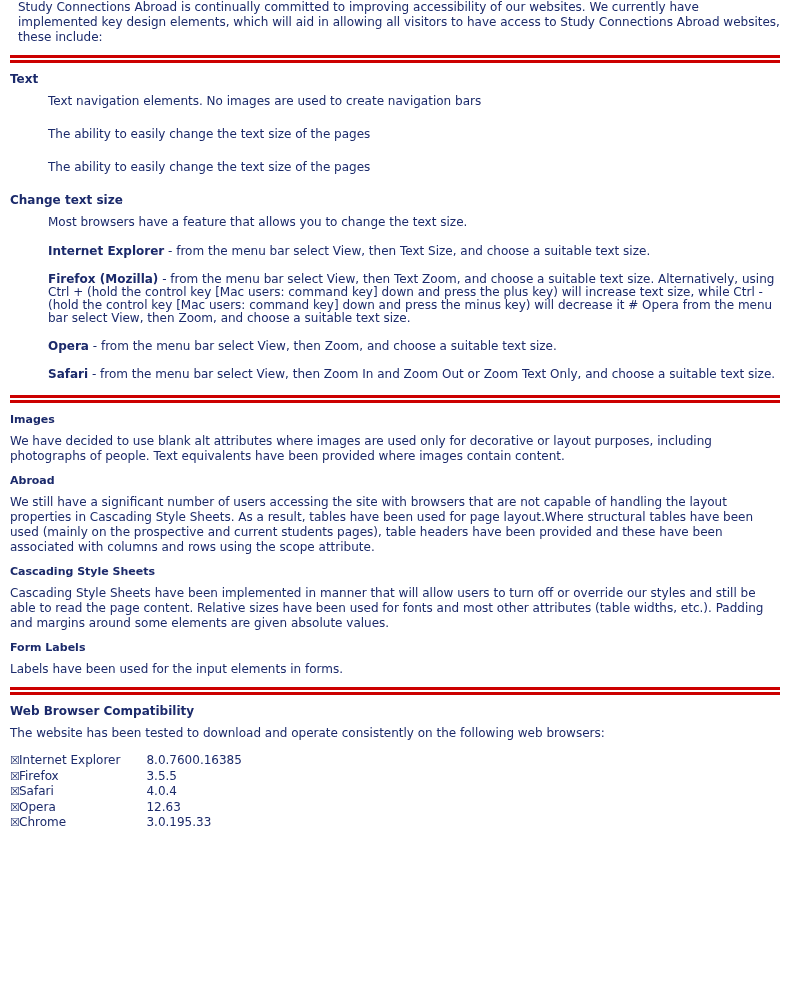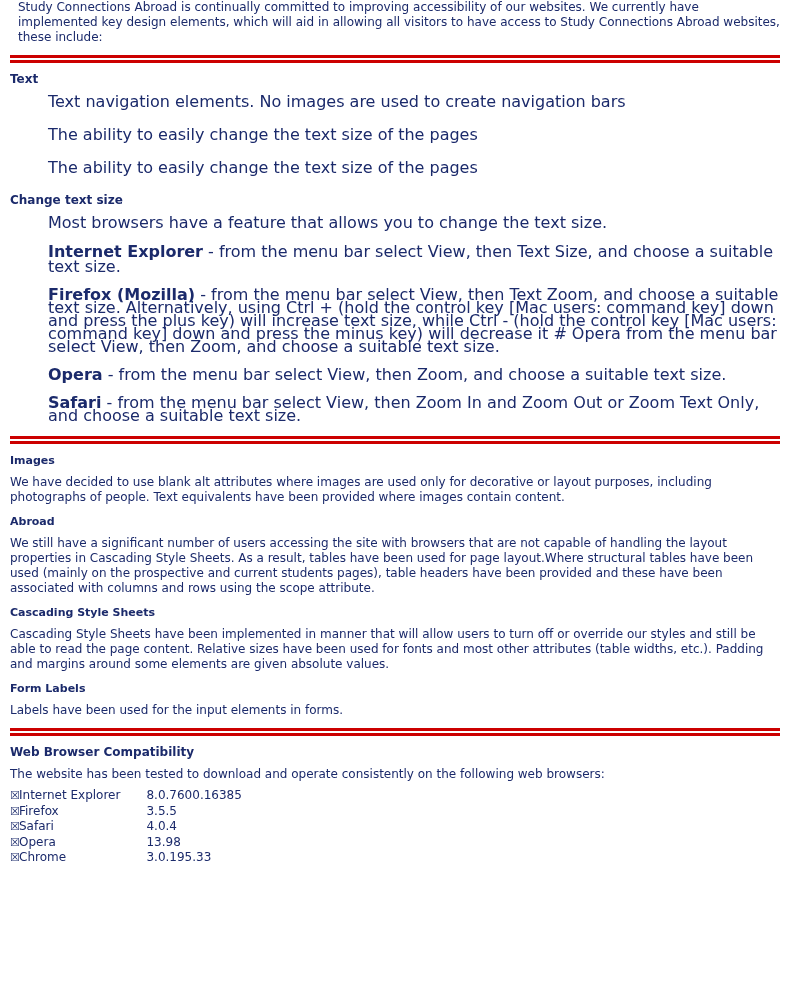--- a/index.html
+++ b/index.html
@@ -44,21 +44,21 @@
     margin: 0 0 10px 0;
     color: #1b2a6b;
   }
   p.intro-text {
     margin: 0 0 8px 8px;
   }
   .indent-block {
     margin-left: 38px;
   }
   .indent-block p {
-    font-size: 16px;
+    font-size: 12px;
     line-height: 15px;
     margin: 0 0 18px 0;
     color: #1b2a6b;
   }
   .indent-block p.tight {
     margin-bottom: 14px;
   }
   .indent-block p.multi {
     margin-bottom: 14px;
     line-height: 13px;
@@ -147,39 +147,39 @@
 
   <h2 class="section-title small">Cascading Style Sheets</h2>
   <p class="body-text">Cascading Style Sheets have been implemented in manner that will allow users to turn off or override our styles and still be able to read the page content. Relative sizes have been used for fonts and most other attributes (table widths, etc.). Padding and margins around some elements are given absolute values.</p>
 
   <h2 class="section-title small">Form Labels</h2>
   <p class="body-text">Labels have been used for the input elements in forms.</p>
 
   <hr class="hr-double">
 
   <h2 class="section-title">Web Browser Compatibility</h2>
-  <p class="body-text" style="margin-bottom:6px;">The website has been tested to download and operate consistently on the following web browsers:</p>
+  <p class="body-text" style="margin-bottom:12px;">The website has been tested to download and operate consistently on the following web browsers:</p>
 
   <table class="browser-table">
     <tbody>
       <tr>
         <td class="name"><span class="bullet-box">☒</span><span>Internet Explorer</span></td>
         <td>8.0.7600.16385</td>
       </tr>
       <tr>
         <td class="name"><span class="bullet-box">☒</span><span>Firefox</span></td>
         <td>3.5.5</td>
       </tr>
       <tr>
         <td class="name"><span class="bullet-box">☒</span><span>Safari</span></td>
         <td>4.0.4</td>
       </tr>
       <tr>
         <td class="name"><span class="bullet-box">☒</span><span>Opera</span></td>
-        <td>13.98</td>
+        <td>12.63</td>
       </tr>
       <tr>
         <td class="name"><span class="bullet-box">☒</span><span>Chrome</span></td>
         <td>3.0.195.33</td>
       </tr>
     </tbody>
   </table>
 
 </div>
 

